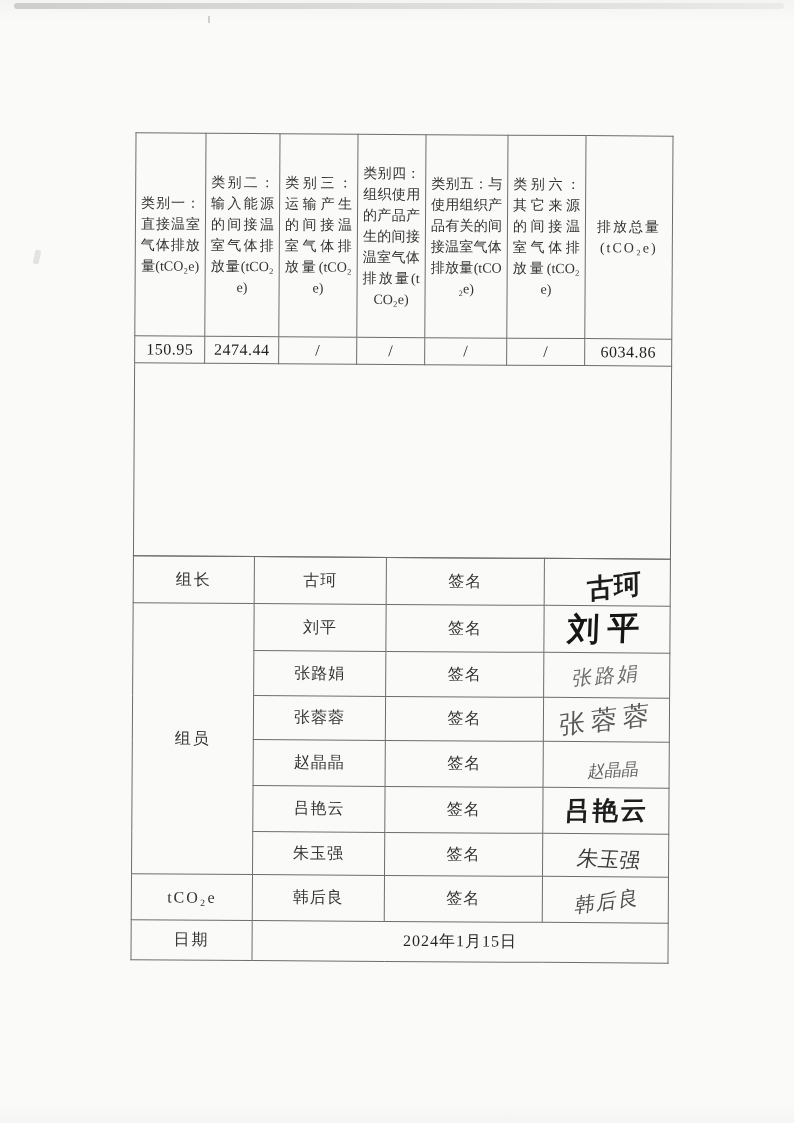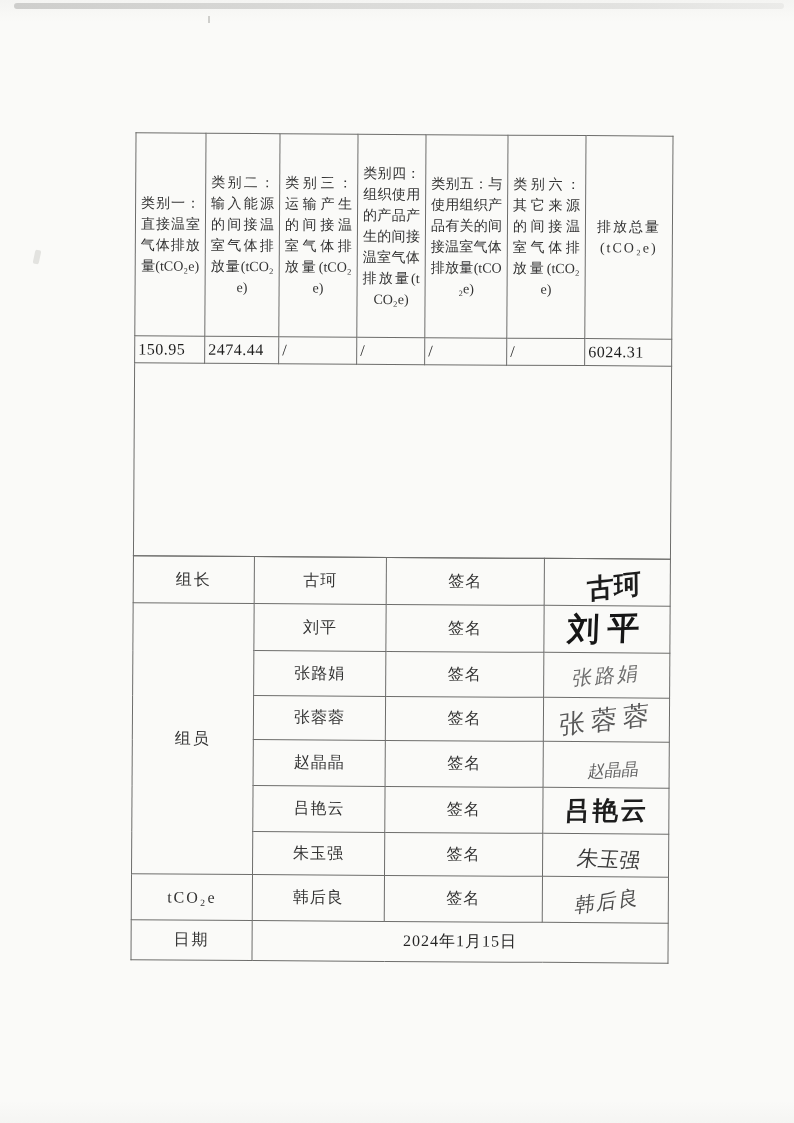--- a/index.html
+++ b/index.html
@@ -60,20 +60,21 @@
     padding: 2px 5px;
   }
   .t1 th.hc7 {
     word-break: keep-all;
     text-align: center;
     text-align-last: center;
     letter-spacing: 2px;
   }
   .t1 td.vc {
     font-size: 16px;
+    text-align: center;
     color: #1f1f1f;
     letter-spacing: 0.5px;
   }
   .t1 td.empty { background: transparent; }
 
   
   .t2 { width: 537px; margin-top: -1px; }
   .t2 td {
     font-size: 16px;
     text-align: center;
@@ -131,21 +132,21 @@
         <th class="hc">类别六：其它来源的间接温室气体排放量(tCO₂e)</th>
         <th class="hc hc7">排放总量(tCO₂e)</th>
       </tr>
       <tr style="height:27px">
         <td class="vc">150.95</td>
         <td class="vc">2474.44</td>
         <td class="vc">/</td>
         <td class="vc">/</td>
         <td class="vc">/</td>
         <td class="vc">/</td>
-        <td class="vc">6024.31</td>
+        <td class="vc">6034.86</td>
       </tr>
       <tr style="height:193px">
         <td class="empty" colspan="7"></td>
       </tr>
     </tbody>
       </table>
 
     <table class="t2">
       <colgroup>
         <col style="width:121px">

